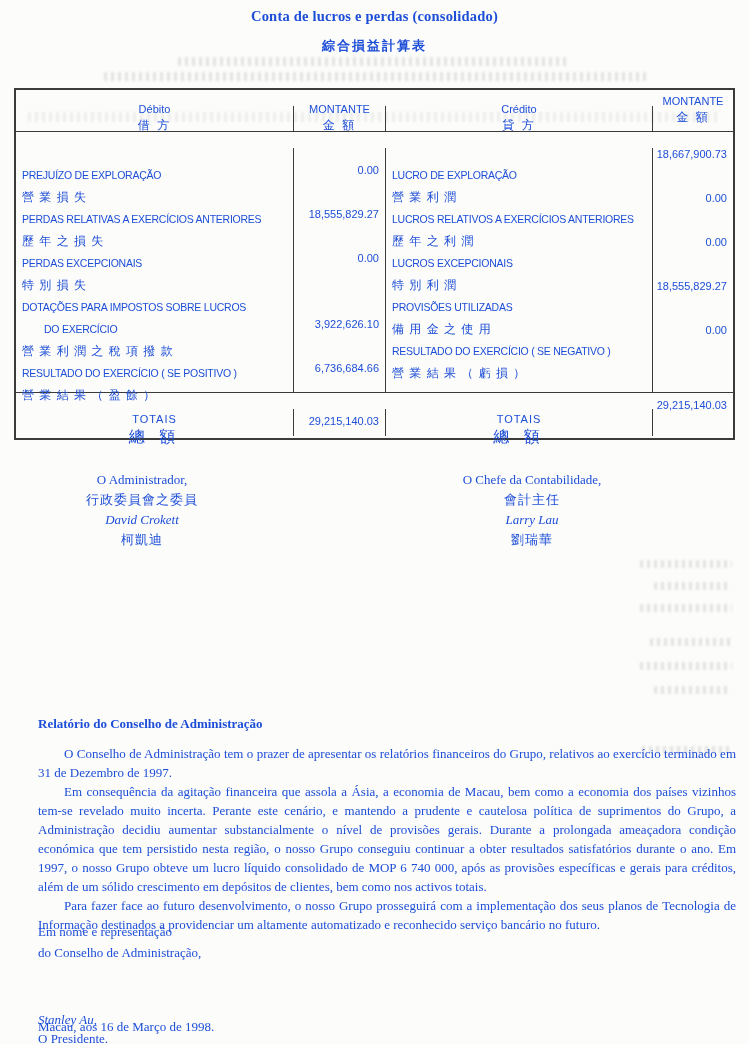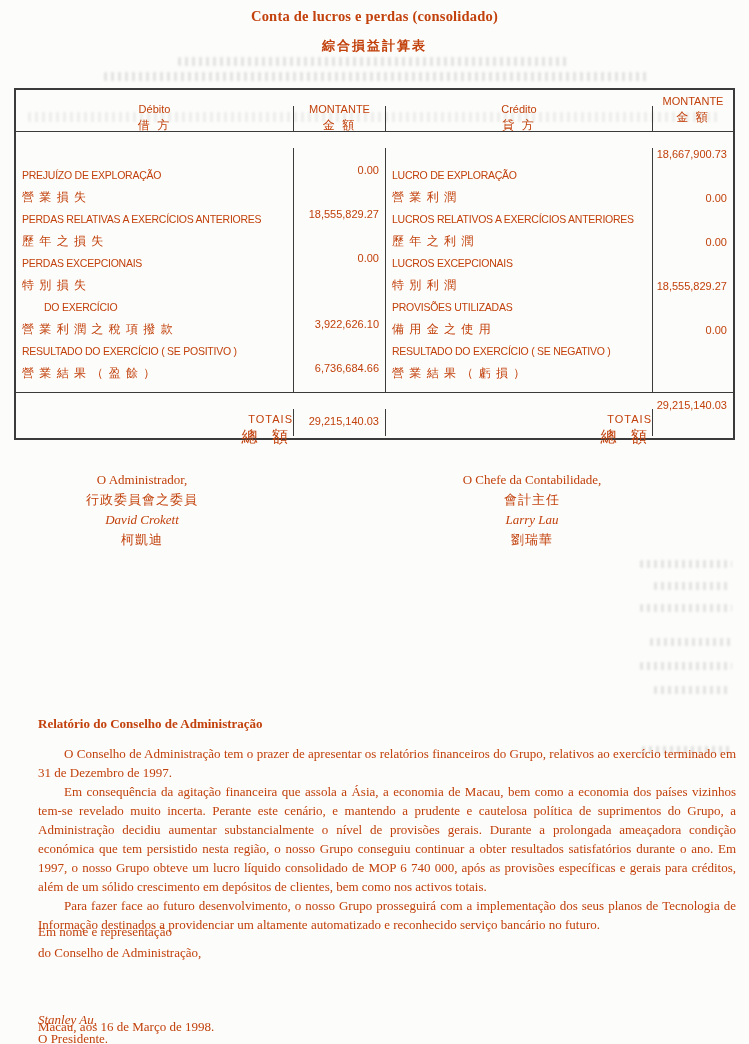--- a/index.html
+++ b/index.html
@@ -1,19 +1,19 @@
 <!DOCTYPE html>
 <html><head>
 <meta charset="utf-8">
 <style>
   * { margin:0; padding:0; box-sizing:border-box; }
   html,body { background:#e8e8e6; }
   .page {
     position:relative; width:749px; height:1044px; margin:0 auto;
-    background:#fcfcfa; color:#c2410c; overflow:hidden;
+    background:#fcfcfa; color:#1d4ed8; overflow:hidden;
     font-family:"Liberation Sans","DejaVu Sans",sans-serif;
   }
   
   .doc-title {
     position:absolute; top:8px; left:0; right:0; text-align:center;
     font-family:"Liberation Serif","DejaVu Serif",serif;
     font-weight:bold; font-size:14.5px; letter-spacing:.2px;
   }
   .doc-subtitle {
     position:absolute; top:37px; left:0; right:0; text-align:center;
@@ -51,21 +51,21 @@
   .tbody { height:260px; }
   .labels { padding:16px 0 0 6px; }
   .bline { height:22px; line-height:22px; white-space:nowrap; font-size:10.5px; letter-spacing:-0.25px; }
   .bline.zh { font-size:12px; letter-spacing:1px; }
   .bline.indent { padding-left:22px; }
   .amounts { position:relative; }
   .amt { position:absolute; right:6px; font-size:11px; white-space:nowrap; }
   .a-r0 {top:16px} .a-r1 {top:60px} .a-r2 {top:104px} .a-r3l {top:170px} .a-r4l {top:214px}
   .a-r3r {top:148px} .a-r4r {top:192px}
   .tfoot { height:44px; border-top:1px solid #3b3b3b; }
-  .tf-label { display:flex; flex-direction:column; align-items:flex-end; padding-top:4px; gap:2px; }
+  .tf-label { display:flex; flex-direction:column; align-items:center; padding-top:4px; gap:2px; }
   .tf-pt { font-size:11px; letter-spacing:1px; }
   .tf-zh { font-size:16px; letter-spacing:5px; }
   .tf-amt { text-align:right; padding:6px 6px 0 0; font-size:11px; }
   
   .sig { position:absolute; top:470px; text-align:center;
          font-family:"Liberation Serif","DejaVu Serif",serif; font-size:13px; }
   .sig-left { left:62px; width:160px; }
   .sig-right { left:442px; width:180px; }
   .sig div { height:20px; line-height:20px; white-space:nowrap; }
   .sig .zh { font-size:13px; letter-spacing:1px; }
@@ -125,20 +125,21 @@
 
     <div class="trow tbody">
 
       <div class="labels c1 vborder">
         <div class="bline">PREJUÍZO DE EXPLORAÇÃO</div>
         <div class="bline zh">營 業 損 失</div>
         <div class="bline">PERDAS RELATIVAS A EXERCÍCIOS ANTERIORES</div>
         <div class="bline zh">歷 年 之 損 失</div>
         <div class="bline">PERDAS EXCEPCIONAIS</div>
         <div class="bline zh">特 別 損 失</div>
+        <div class="bline">DOTAÇÕES PARA IMPOSTOS SOBRE LUCROS</div>
         <div class="bline indent">DO EXERCÍCIO</div>
         <div class="bline zh">營 業 利 潤 之 稅 項 撥 款</div>
         <div class="bline">RESULTADO DO EXERCÍCIO ( SE POSITIVO )</div>
         <div class="bline zh">營 業 結 果 （ 盈 餘 ）</div>
       </div>
 
       <div class="amounts c2 vborder">
         <div class="amt a-r0">0.00</div>
         <div class="amt a-r1">18,555,829.27</div>
         <div class="amt a-r2">0.00</div>

